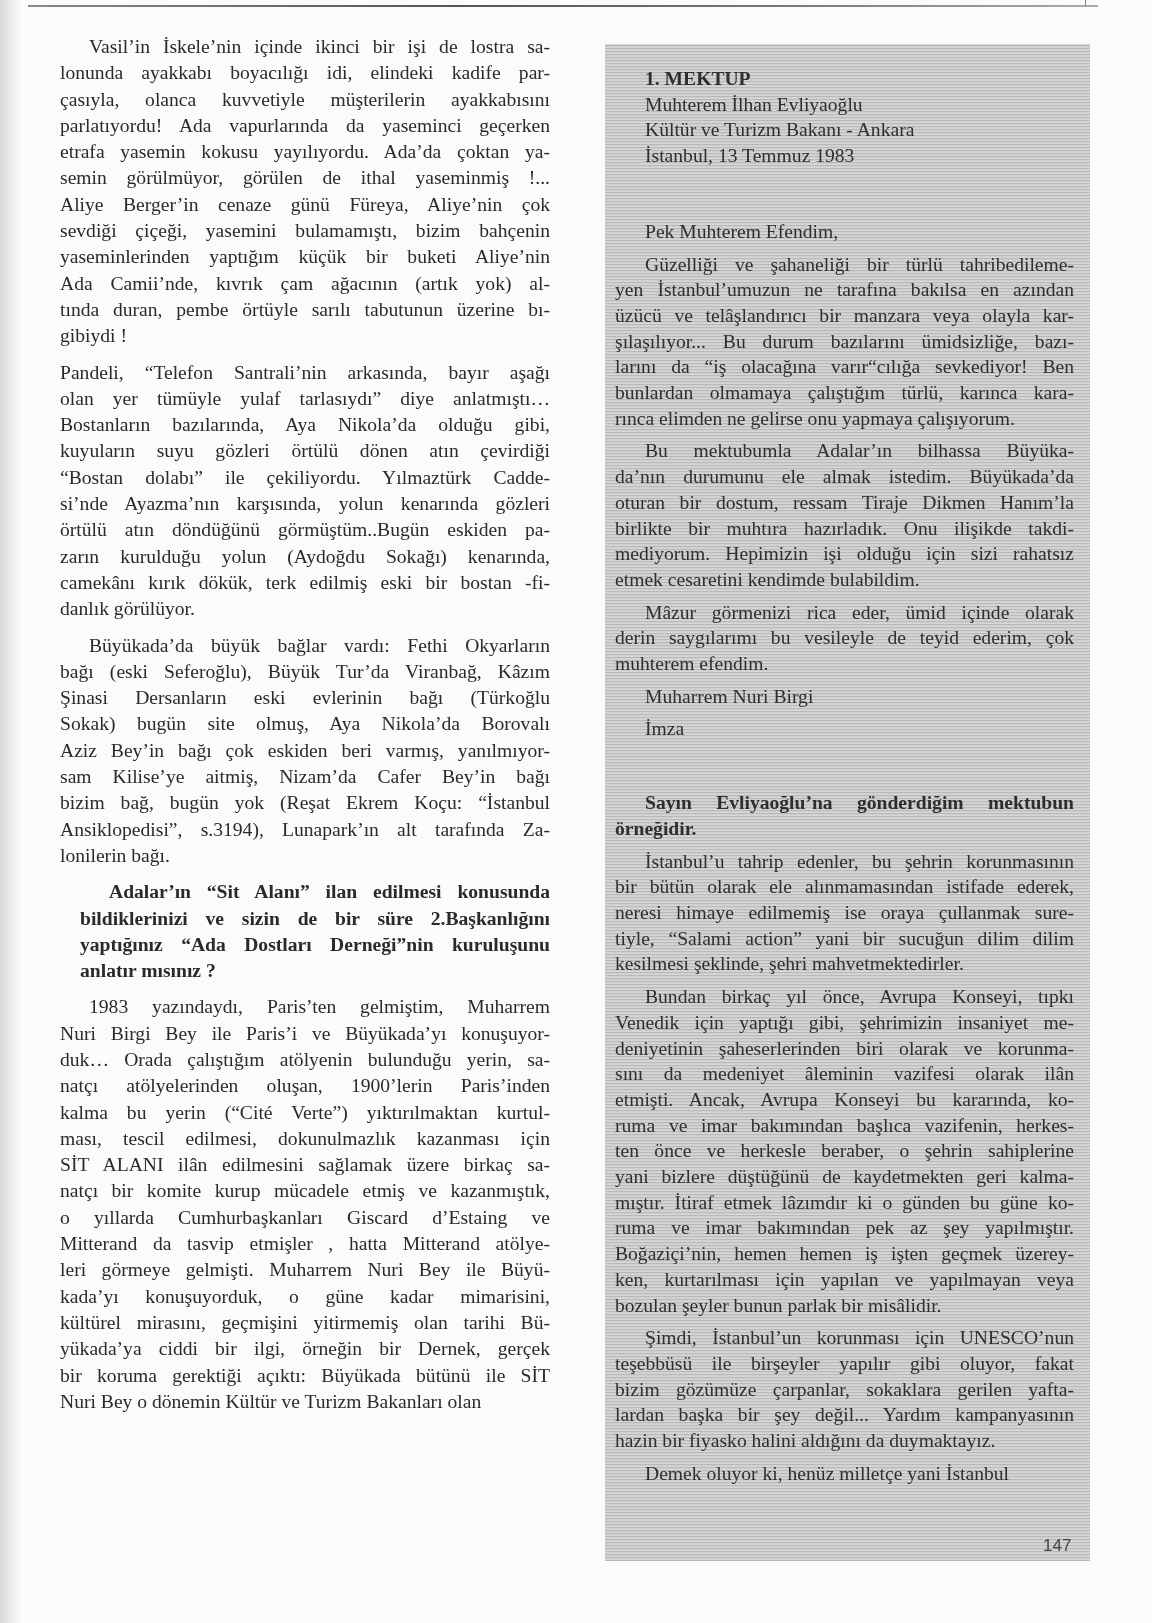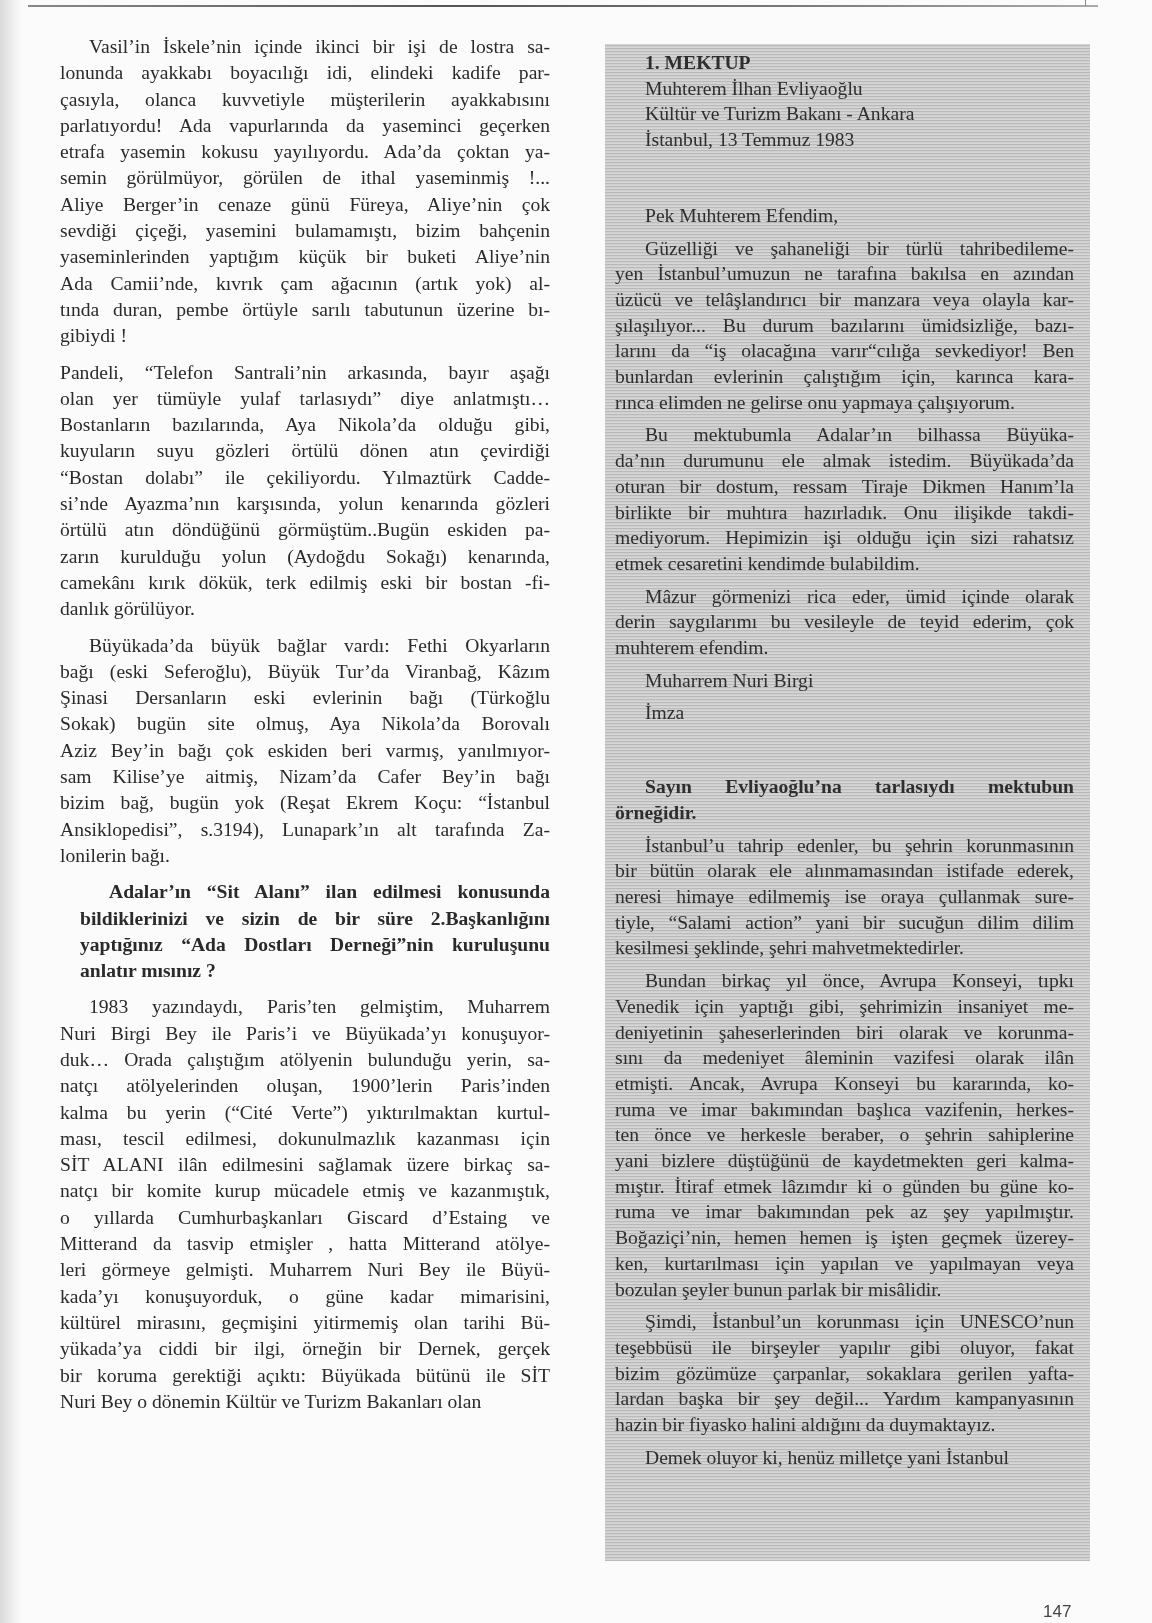--- a/index.html
+++ b/index.html
@@ -32,31 +32,31 @@
   .col-right {
     position: absolute; left: 605px; top: 44px; width: 485px; height: 1517px;
     background-color: #c9c9c9;
     background-image: repeating-linear-gradient(
       to bottom,
       #d6d6d6 0px, #d6d6d6 1px,
       #b9b9b9 1px, #b9b9b9 2px,
       #cfcfcf 2px, #cfcfcf 3px
     );
     box-sizing: border-box;
-    padding: 0 16px 0 10px;
+    padding: 16px 16px 0 10px;
     font-size: 19.6px; line-height: 25.7px; color: #2e2e2e;
   }
   .col-right .line { display: block; text-align: justify; text-align-last: justify; white-space: nowrap; overflow: hidden; }
   .col-right .line.last { text-align-last: left; }
   .col-right .indent { padding-left: 30px; }
   .col-right .blk { margin: 0 0 7px 0; }
   .col-right .bold { font-weight: bold; }
 
   .page-number {
-    position: absolute; left: 1043px; top: 1602px;
+    position: absolute; left: 1043px; top: 1536px;
     font-family: "Liberation Sans", "DejaVu Sans", sans-serif;
     font-size: 17px; color: #444;
   }
 </style>
 </head>
 <body>
 
 <div class="left-edge"></div>
 <div class="top-rule"></div>
 <div class="top-tick"></div>
@@ -135,21 +135,21 @@
   <div class="blk" style="margin-top:50px;">
     <span class="line last indent">Pek Muhterem Efendim,</span>
   </div>
   <div id="letter-paras">
       <div class="blk">
         <span class="line indent">Güzelliği ve şahaneliği bir türlü tahribedileme-</span>
         <span class="line">yen İstanbul’umuzun ne tarafına bakılsa en azından</span>
         <span class="line">üzücü ve telâşlandırıcı bir manzara veya olayla kar-</span>
         <span class="line">şılaşılıyor... Bu durum bazılarını ümidsizliğe, bazı-</span>
         <span class="line">larını da “iş olacağına varır“cılığa sevkediyor! Ben</span>
-        <span class="line">bunlardan evlerinin çalıştığım için, karınca kara-</span>
+        <span class="line">bunlardan olmamaya çalıştığım türlü, karınca kara-</span>
         <span class="line last">rınca elimden ne gelirse onu yapmaya çalışıyorum.</span>
       </div>
       <div class="blk">
         <span class="line indent">Bu mektubumla Adalar’ın bilhassa Büyüka-</span>
         <span class="line">da’nın durumunu ele almak istedim. Büyükada’da</span>
         <span class="line">oturan bir dostum, ressam Tiraje Dikmen Hanım’la</span>
         <span class="line">birlikte bir muhtıra hazırladık. Onu ilişikde takdi-</span>
         <span class="line">mediyorum. Hepimizin işi olduğu için sizi rahatsız</span>
         <span class="line last">etmek cesaretini kendimde bulabildim.</span>
       </div>
@@ -159,21 +159,21 @@
         <span class="line last">muhterem efendim.</span>
       </div>
     </div>
   <div class="blk">
     <span class="line last indent">Muharrem Nuri Birgi</span>
   </div>
   <div class="blk">
     <span class="line last indent">İmza</span>
   </div>
   <div class="blk bold" style="margin-top:48px;">
-    <span class="line indent">Sayın Evliyaoğlu’na tarlasıydı mektubun</span>
+    <span class="line indent">Sayın Evliyaoğlu’na gönderdiğim mektubun</span>
     <span class="line last">örneğidir.</span>
   </div>
   <div id="memo-paras">
       <div class="blk">
         <span class="line indent">İstanbul’u tahrip edenler, bu şehrin korunmasının</span>
         <span class="line">bir bütün olarak ele alınmamasından istifade ederek,</span>
         <span class="line">neresi himaye edilmemiş ise oraya çullanmak sure-</span>
         <span class="line">tiyle, “Salami action” yani bir sucuğun dilim dilim</span>
         <span class="line last">kesilmesi şeklinde, şehri mahvetmektedirler.</span>
       </div>

